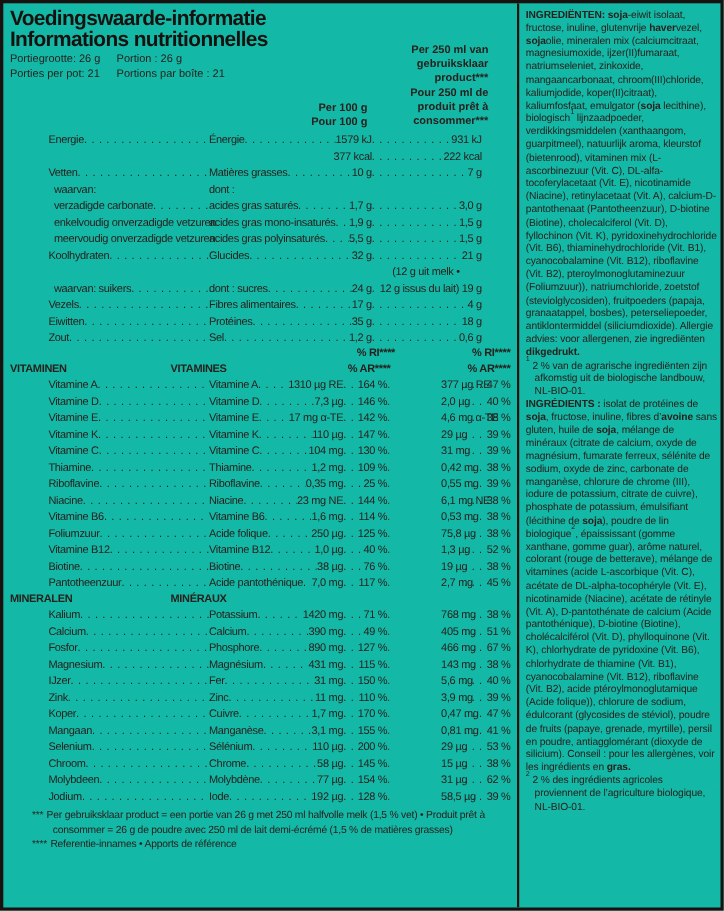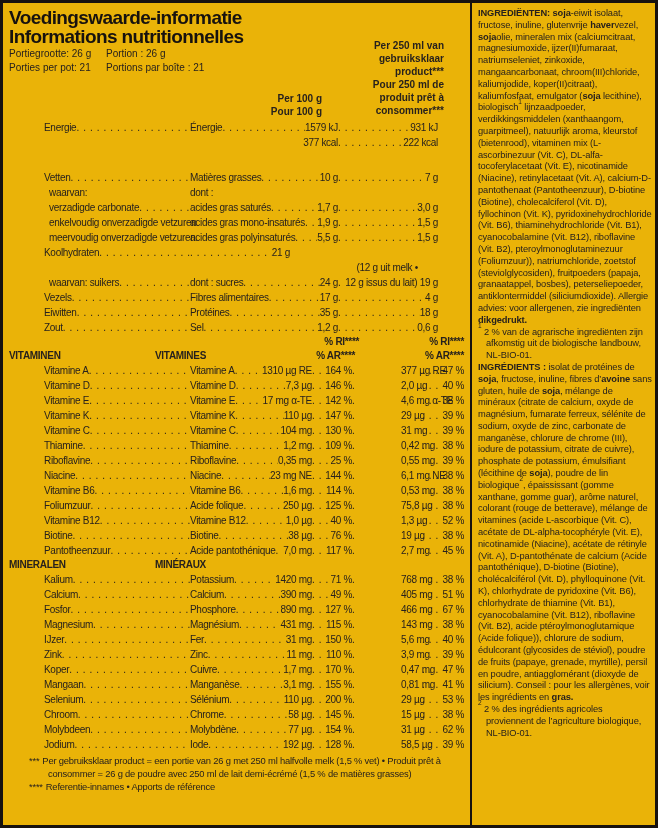--- a/index.html
+++ b/index.html
@@ -7,21 +7,21 @@
     border:3px solid #17120f;display:flex;overflow:hidden;
     font-family:"Liberation Sans",sans-serif;}
   .left{width:469px;box-sizing:border-box;border-right:2px solid #17120f;padding:5px 6px 0 6px;flex-shrink:0;}
   .right{flex:1;padding:5px 3px 4px 6px;font-size:9.3px;line-height:11.8px;letter-spacing:-0.1px;}
   .right p{margin:0;}
   .title{font-size:19px;font-weight:bold;letter-spacing:-0.6px;line-height:19px;color:#17120f;}
   .hdr{position:relative;height:74px;font-size:10px;}
   .srow{display:flex;line-height:13px;padding-top:1px;}
   .srow .c1{width:97px;flex-shrink:0;}
   .p250{position:absolute;top:-7px;right:20px;text-align:right;font-weight:bold;line-height:13px;font-size:10px;}
-  .p100{position:absolute;bottom:2px;right:142px;text-align:right;font-weight:bold;line-height:13px;font-size:10px;}
+  .p100{position:absolute;bottom:2px;right:130px;text-align:right;font-weight:bold;line-height:13px;font-size:10px;}
   .trow{display:flex;align-items:baseline;line-height:15px;font-size:10px;letter-spacing:-0.3px;white-space:nowrap;padding-left:35px;}
   .w146{width:146px;display:flex;align-items:baseline;box-sizing:border-box;flex-shrink:0;min-width:0;}
   .ind{padding-left:5px;}
   .mid{flex:1;display:flex;align-items:baseline;min-width:0;}
   .c40{width:40px;display:flex;align-items:baseline;flex-shrink:0;}
   .c70{width:70px;display:flex;align-items:baseline;flex-shrink:0;gap:47px;}
   .c42{width:42px;display:flex;align-items:baseline;flex-shrink:0;}
   .c100{width:100px;display:flex;align-items:baseline;flex-shrink:0;}
   .sp26{width:26px;flex-shrink:0;}
   .w46{width:46px;flex-shrink:0;}
@@ -33,21 +33,21 @@
   .gap70{width:70px;flex-shrink:0;}
   .fns{font-size:9.4px;line-height:12.8px;letter-spacing:-0.2px;margin-top:3px;margin-left:20px;}
   .hang{padding-left:19px;text-indent:-19px;}
   .mk{margin-right:3px;}
   sup{font-size:6.5px;line-height:0;position:relative;top:-2.5px;}
   .fnp{padding-left:8px;text-indent:-8px;}
 </style>
 </head>
 <body>
 
-<div class="label" style="background: #eab308; color: rgb(39, 33, 29); border-color: rgb(23, 18, 15);">
+<div class="label" style="background: #14b8a6; color: rgb(39, 33, 29); border-color: rgb(23, 18, 15);">
   <div class="left" style="border-right-color: rgb(23, 18, 15);">
     <div class="title">Voedingswaarde-informatie</div>
     <div class="title">Informations nutritionnelles</div>
 
     <div class="hdr">
       <div class="srow">
         <span class="c1">Portiegrootte: 26 g</span>
         <span>Portion : 26 g</span>
       </div>
       <div class="srow">
@@ -94,21 +94,21 @@
             <span class="vtxt"></span>
             <span class="fill"></span>
             <span class="vtxt">377 kcal</span>
           </span>
           <span class="c100">
             <span class="ldr"></span>
             <span class="vtxt">222 kcal</span>
           </span>
           <span class="sp26"></span>
         </div>
-        <div class="trow" style="margin-top: 20px; justify-content: flex-end;">
+        <div class="trow" style="margin-top: 0; justify-content: flex-end;">
           <span class="w146">
             <span class="vtxt">Vetten</span>
             <span class="ldr"></span>
           </span>
           <span class="mid">
             <span class="vtxt">Matières grasses</span>
             <span class="ldr"></span>
             <span class="vtxt">10 g</span>
           </span>
           <span class="c100">
@@ -168,20 +168,25 @@
           <span class="c100">
             <span class="ldr"></span>
             <span class="vtxt">1,5 g</span>
           </span>
           <span class="sp26"></span>
         </div>
         <div class="trow">
           <span class="w146">
             <span class="vtxt">Koolhydraten</span>
             <span class="ldr"></span>
+          </span>
+          <span class="mid">
+            <span class="vtxt">Glucides</span>
+            <span class="ldr"></span>
+            <span class="vtxt">32 g</span>
           </span>
           <span class="c100">
             <span class="ldr"></span>
             <span class="vtxt">21 g</span>
           </span>
           <span class="sp26"></span>
         </div>
         <div class="trow">
           <span class="fill"></span>
           <span class="vtxt">(12 g uit melk •</span>

